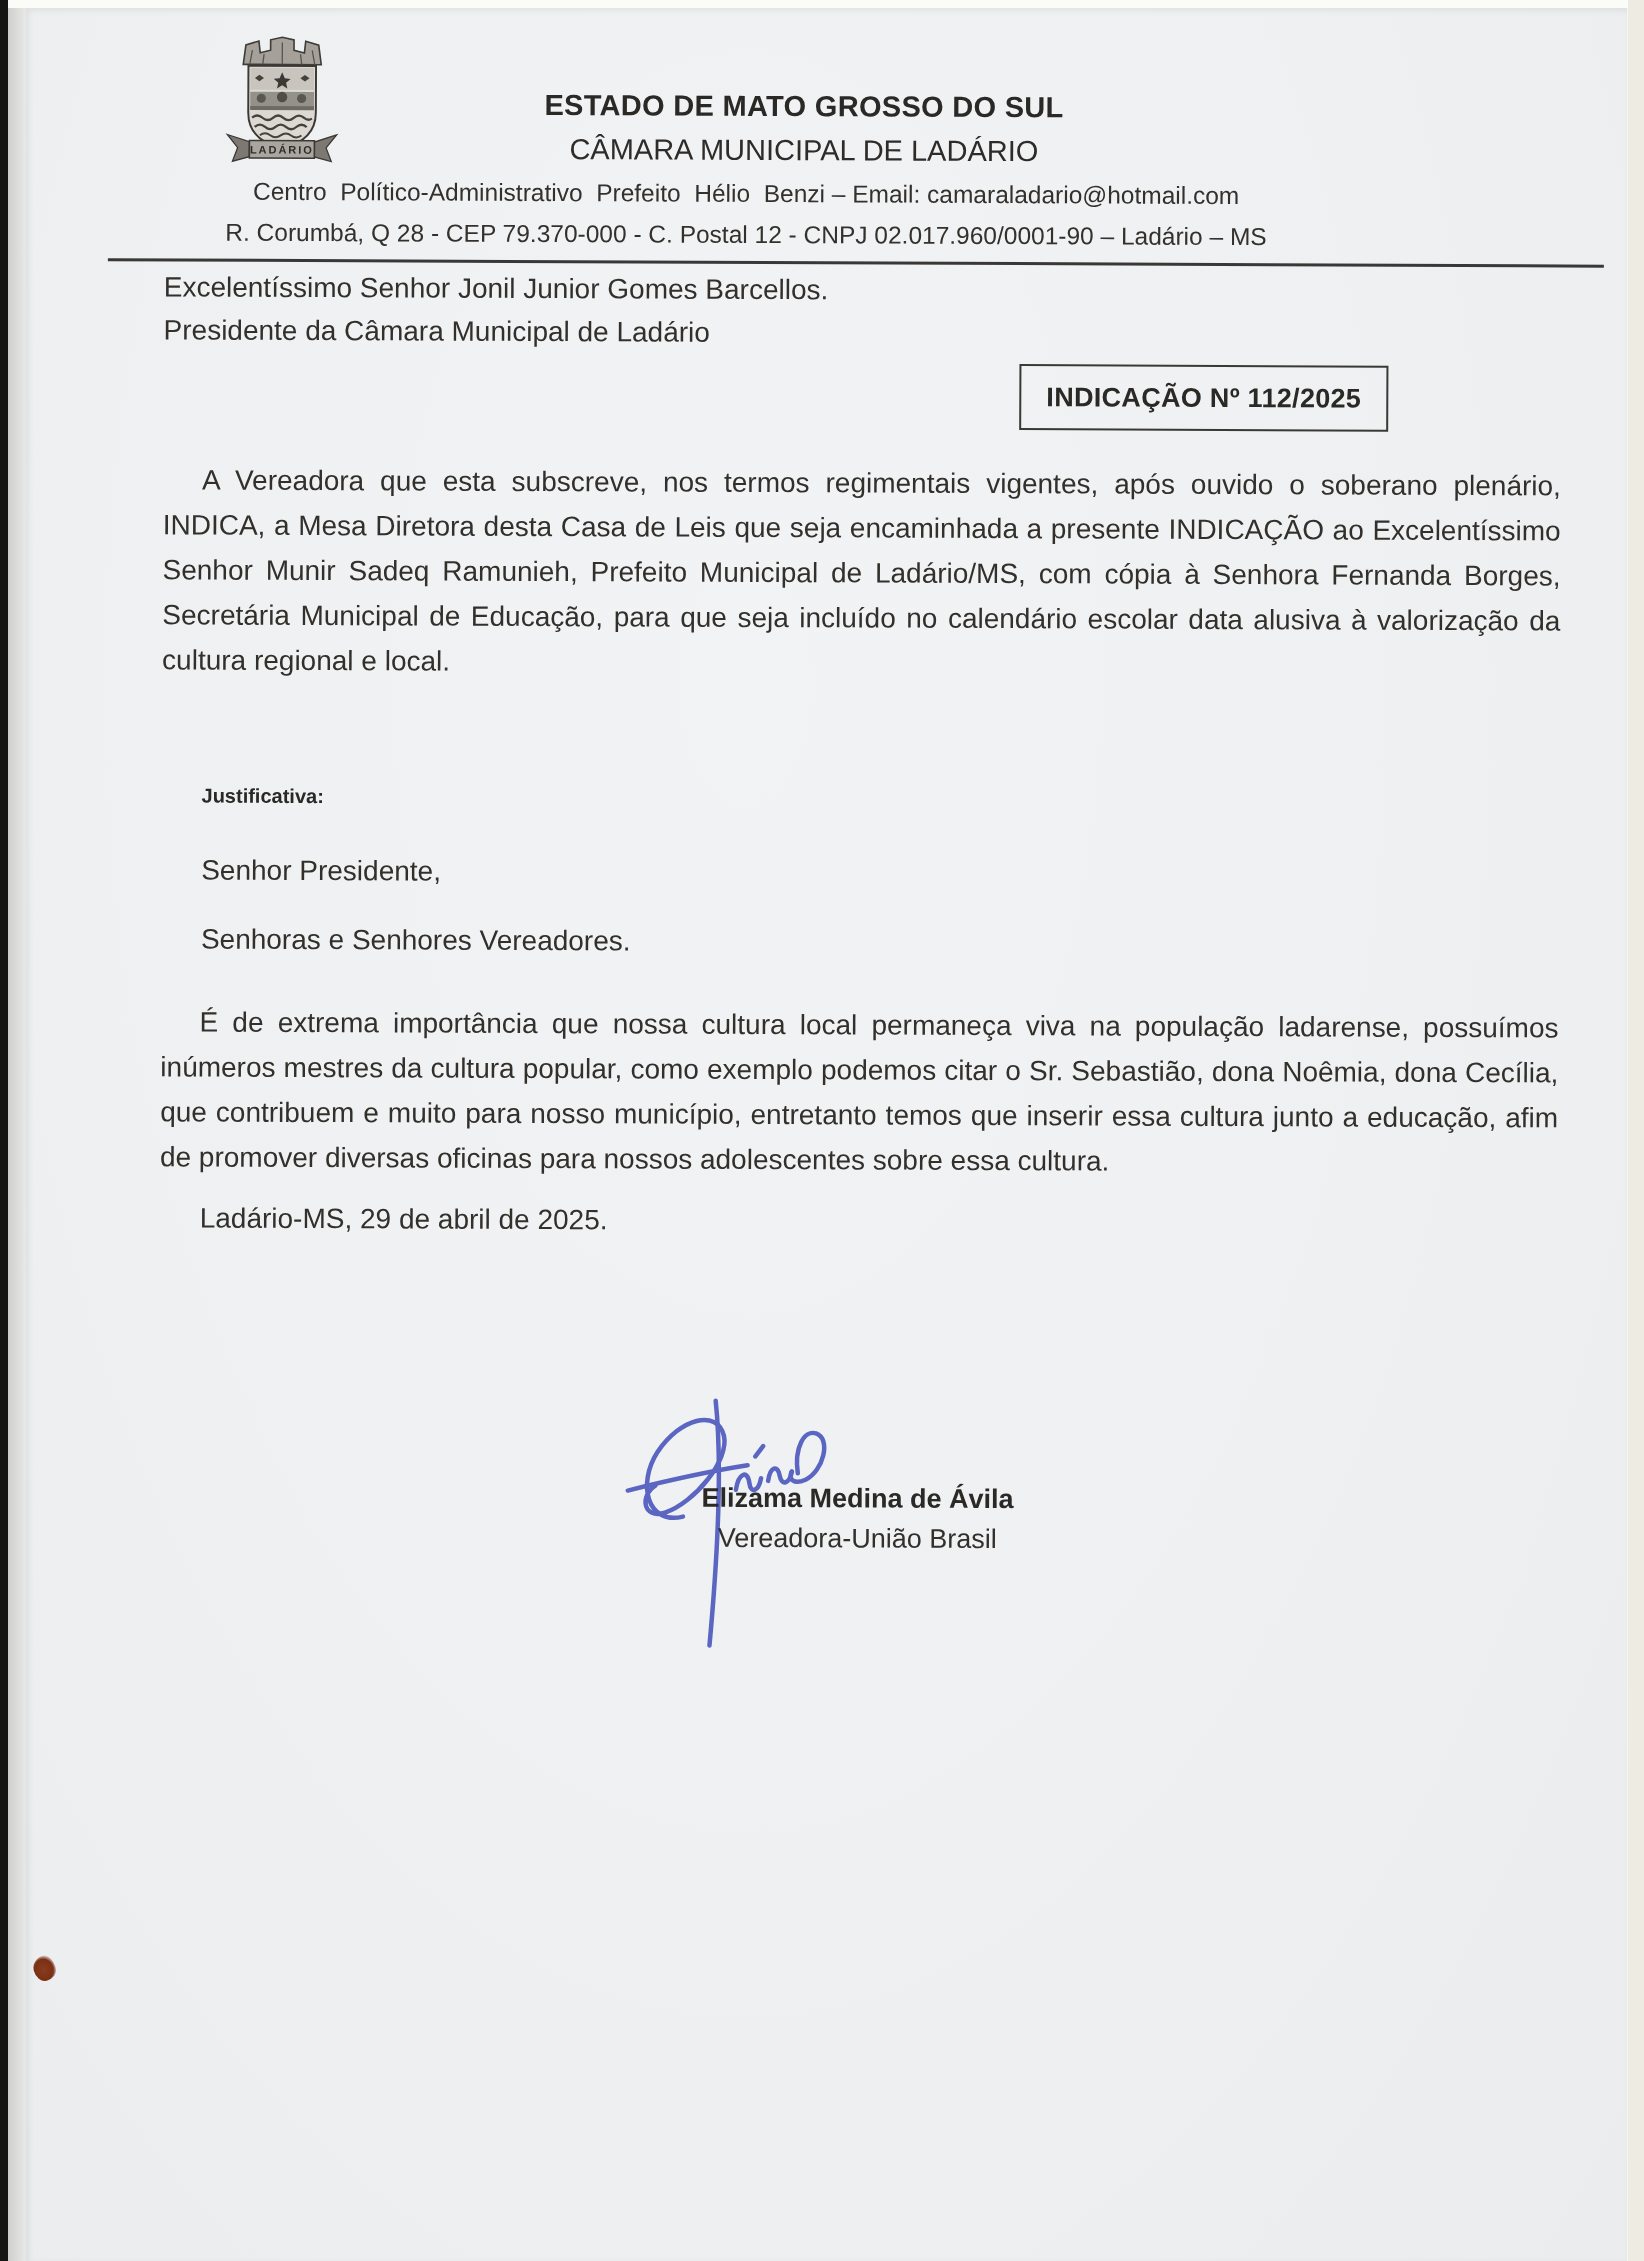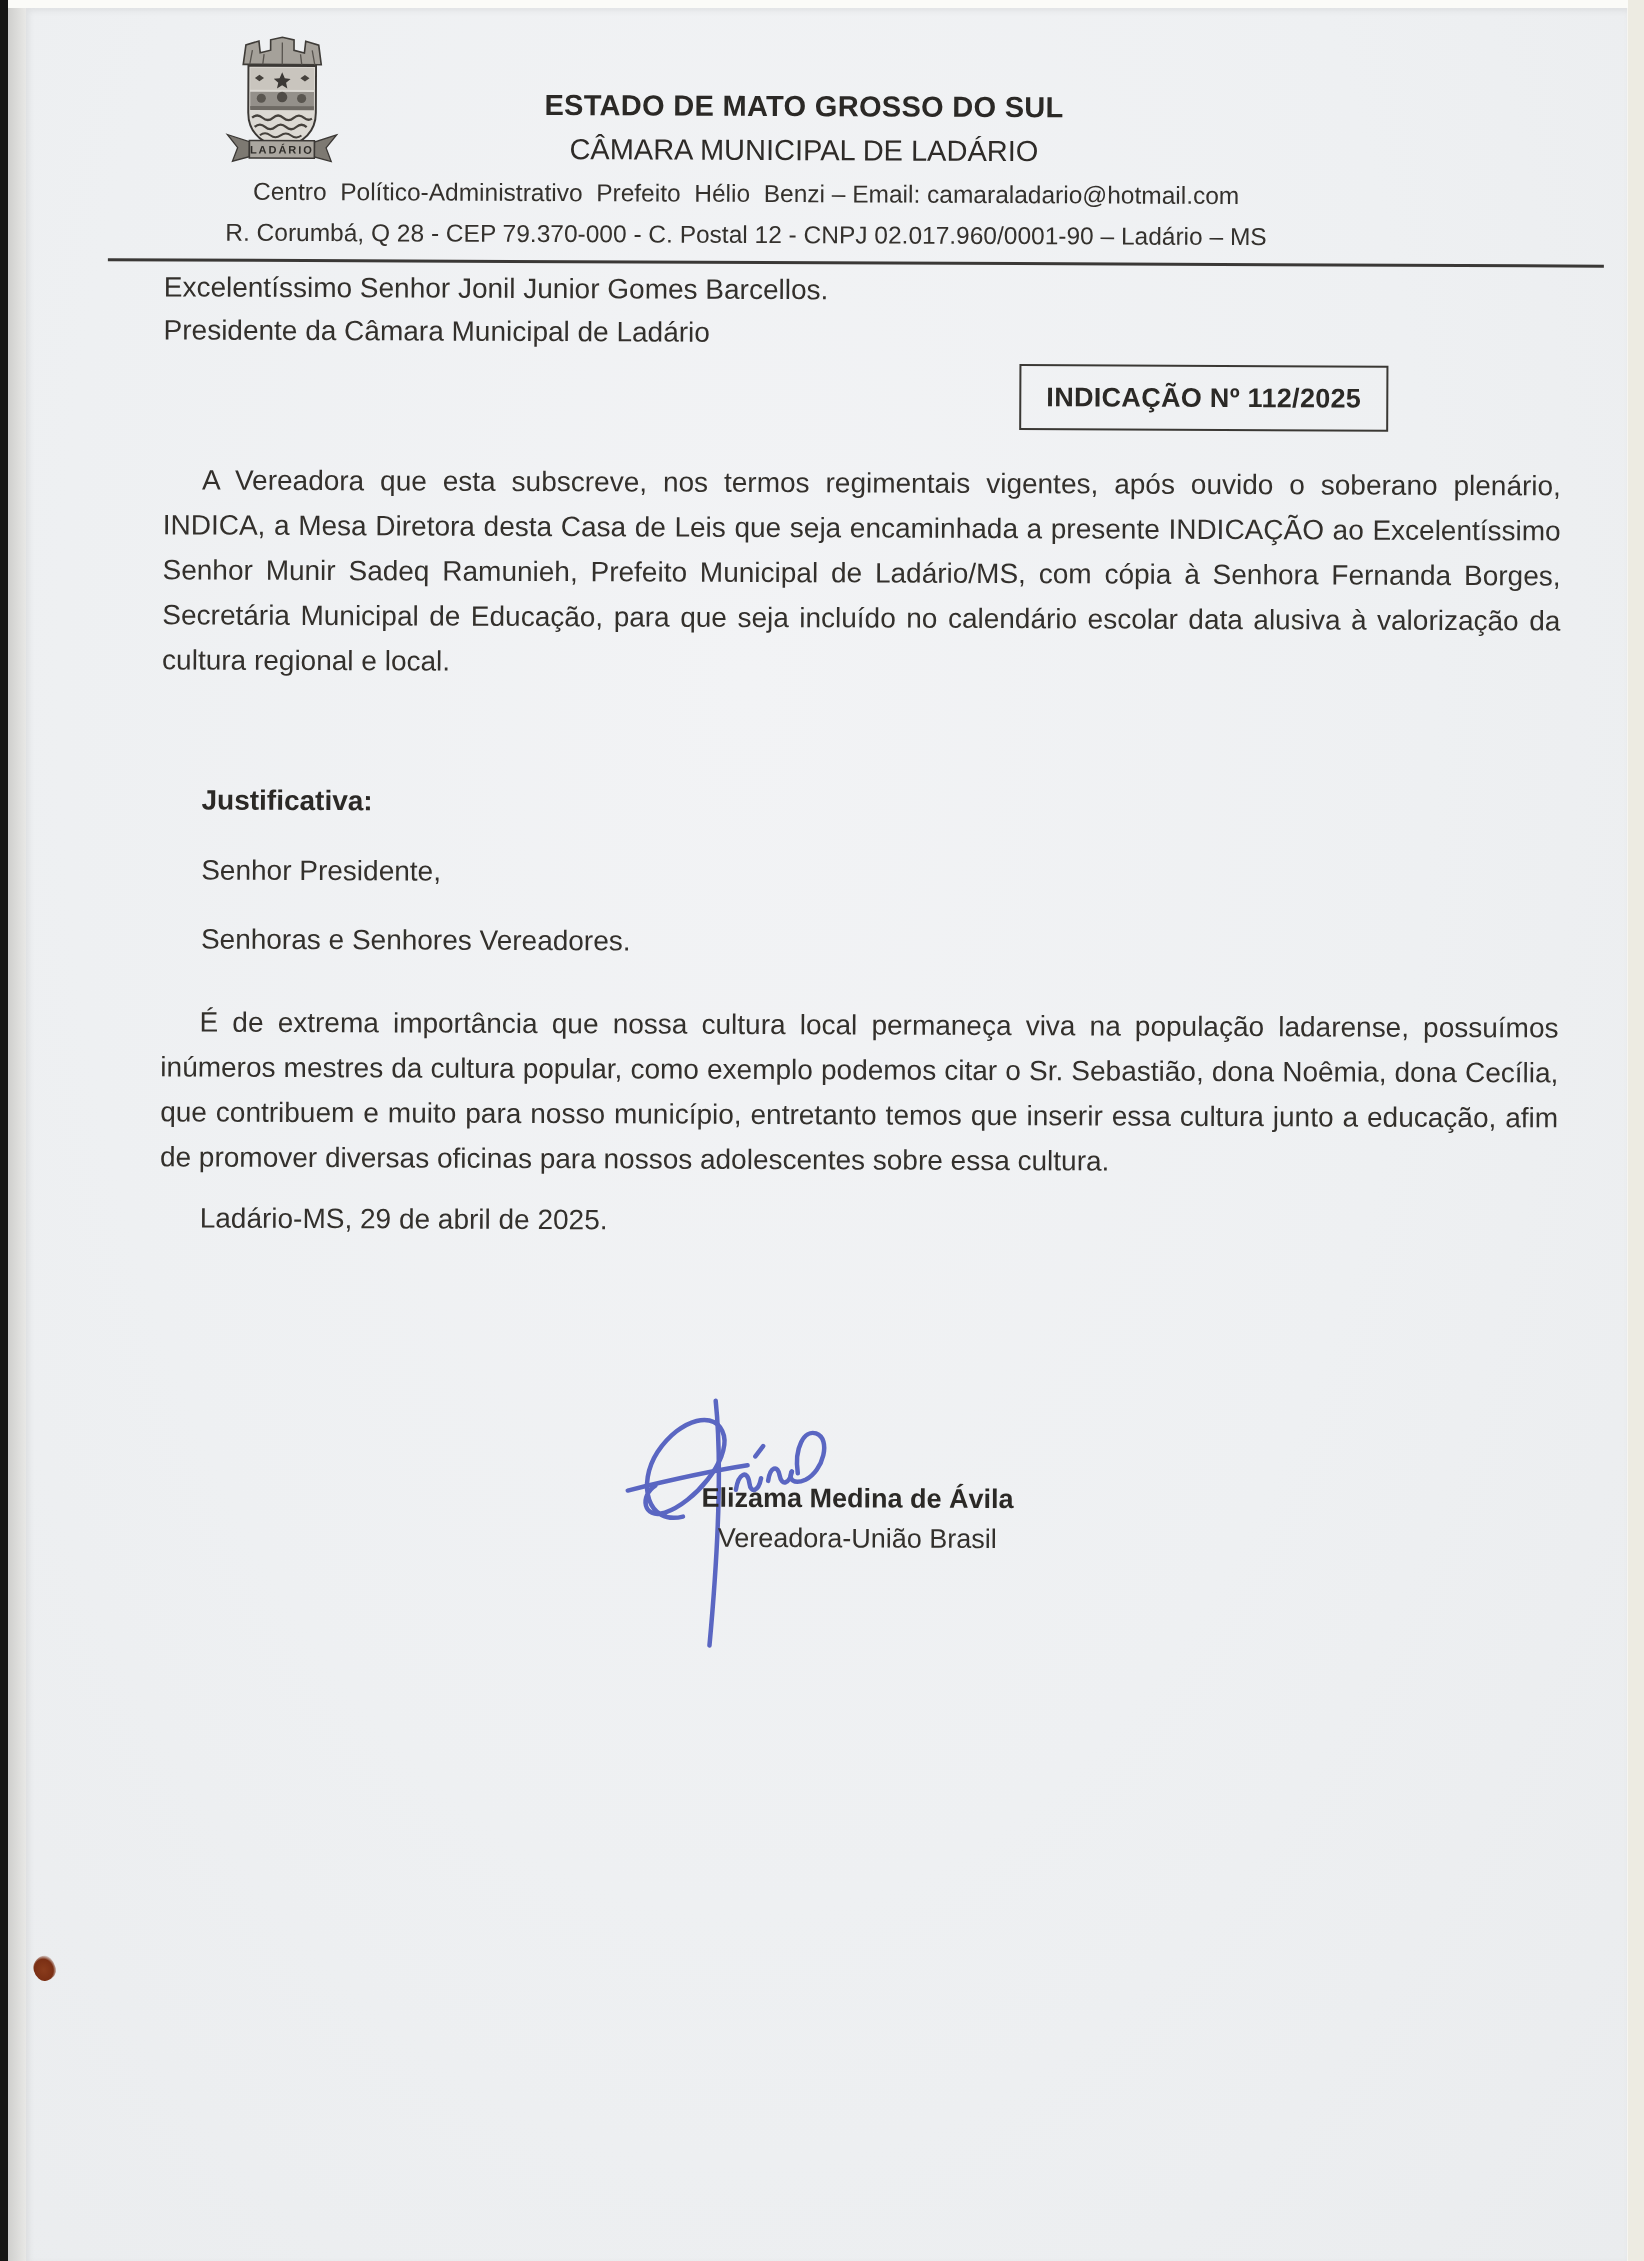--- a/index.html
+++ b/index.html
@@ -46,21 +46,21 @@
   }
   .doc-box span{font-size:27px;font-weight:700;color:#2b2926;letter-spacing:0.3px;}
 
   
   .para{
     position:absolute;left:139px;width:1398px;
     font-size:28px;line-height:45px;text-align:justify;text-indent:39px;color:#33302c;
   }
   .p1{top:449px;}
   .p2{top:991px;}
-  .heading-just{position:absolute;left:179px;top:776px;font-size:28px;font-weight:700;color:#2b2926;}
+  .heading-just{position:absolute;left:179px;top:776px;font-size:20px;font-weight:700;color:#2b2926;}
   .salut1{position:absolute;left:179px;top:846px;font-size:28px;}
   .salut2{position:absolute;left:179px;top:915px;font-size:28px;}
   .dateline{position:absolute;left:179px;top:1194px;font-size:28px;}
 
   
   .signature-svg{position:absolute;left:599px;top:1372px;width:236px;height:282px;}
   .sig-block{position:absolute;left:190px;top:1467px;width:1296px;text-align:center;line-height:40px;}
   .sig-name{font-size:27px;font-weight:700;color:#2b2926;}
   .sig-role{font-size:27px;font-weight:400;color:#33302c;}
 

